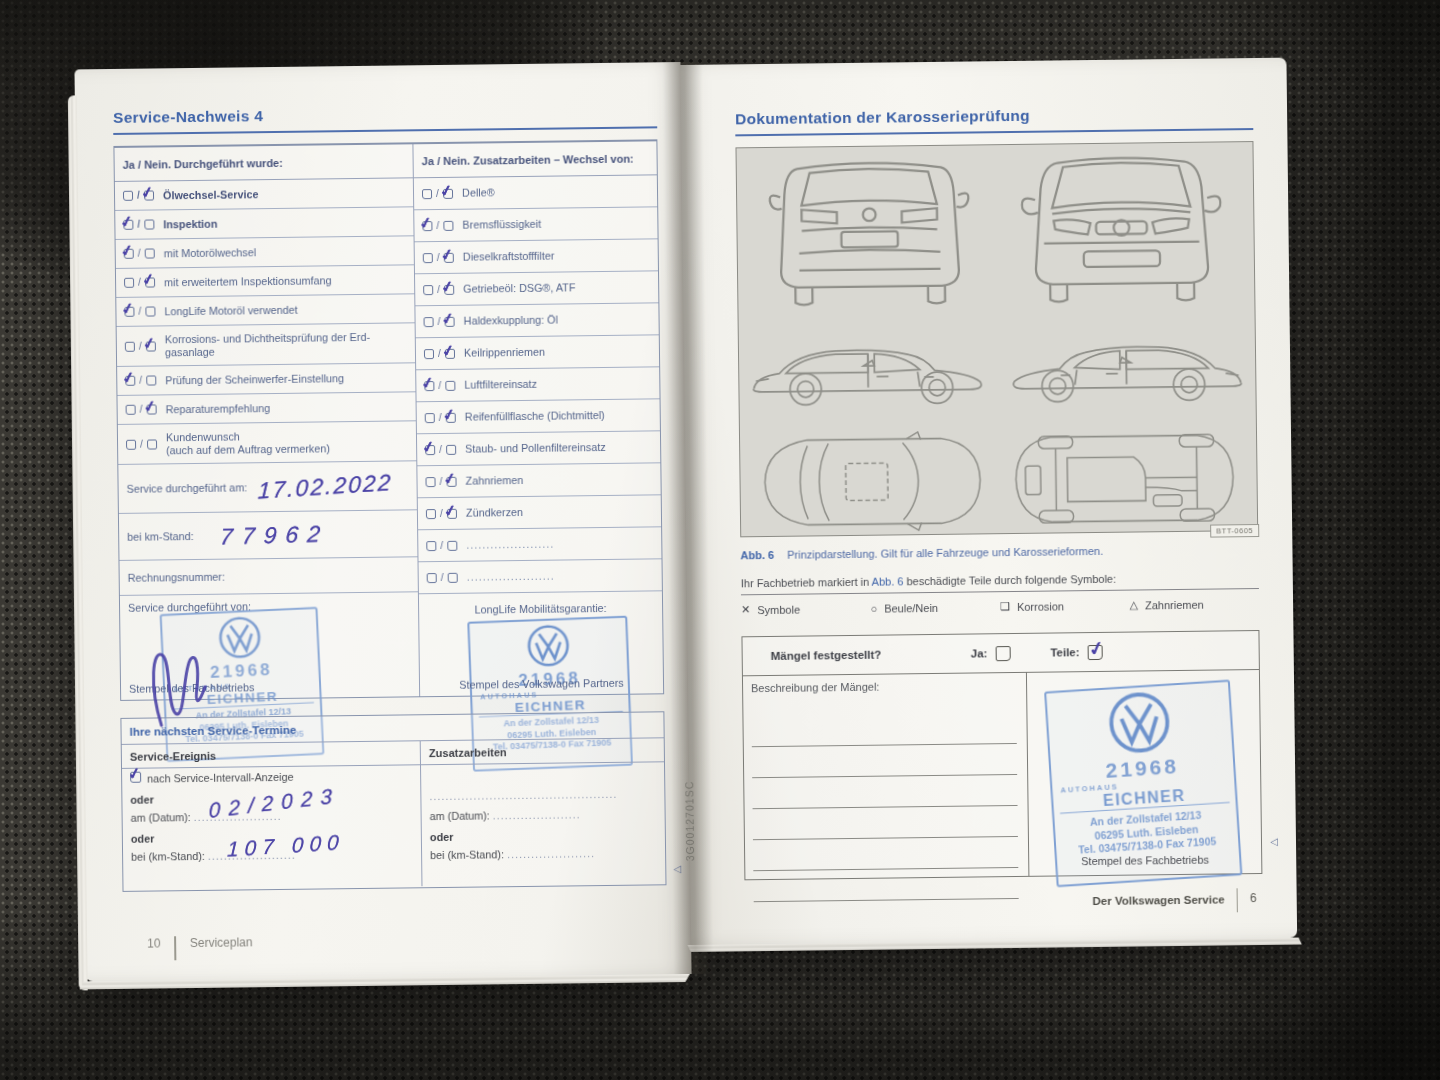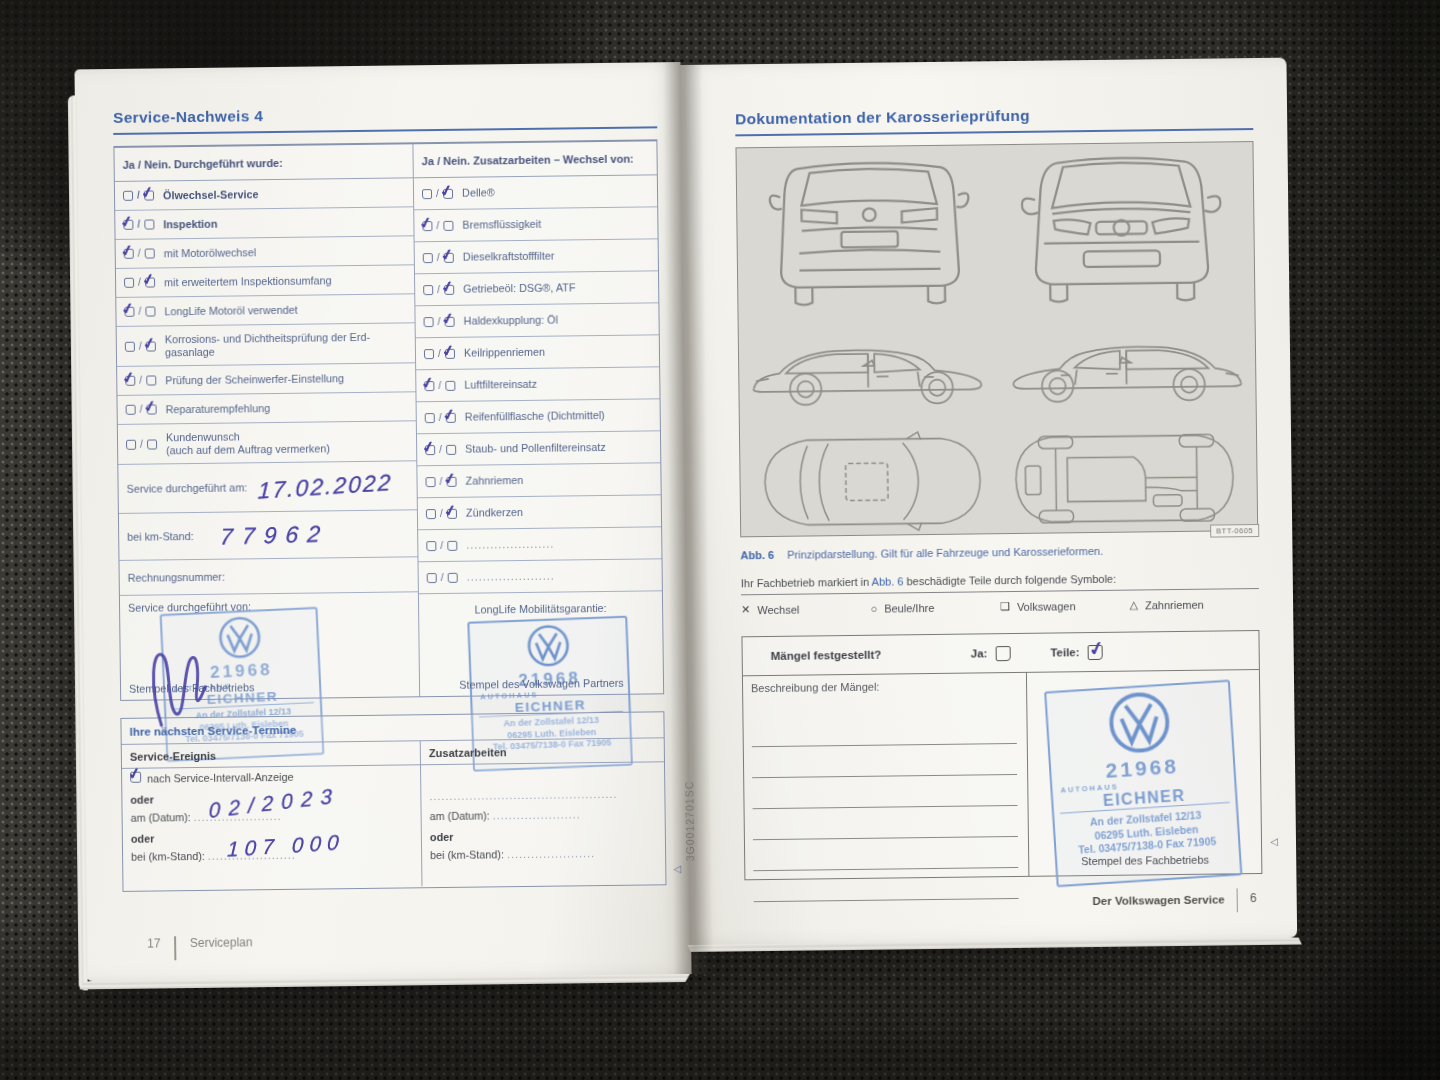--- a/index.html
+++ b/index.html
@@ -462,21 +462,21 @@
           <div class="nb-row">
             <span>bei (km-Stand):</span>
             <span class="nb-dots">......................</span>
           </div>
         </div>
       </div>
       <span class="marker" id="marker-left">◁</span>
     </div>
 
     <div class="footer" id="footer-left">
-      <span>17</span>
+      <span>10</span>
       <span class="sep"></span>
       <span>Serviceplan</span>
     </div>
   </div>
 
   <div class="page right">
     <div class="title">Dokumentation der Karosserieprüfung</div>
 
     <div class="figure" id="car-figure">
       <span class="ref-code">BTT-0605</span>
@@ -571,29 +571,29 @@
     </div>
 
     <div class="sym-intro">
       <span>Ihr Fachbetrieb markiert in</span>
       <span class="blue">Abb. 6</span>
       <span>beschädigte Teile durch folgende Symbole:</span>
     </div>
     <div class="sym-row" id="sym-row">
         <span class="sym-item">
           <span class="sym-glyph">✕</span>
-          <span>Wechsel</span>
+          <span>Symbole</span>
         </span>
         <span class="sym-item">
           <span class="sym-glyph">○</span>
-          <span>Beule/Ihre</span>
+          <span>Beule/Nein</span>
         </span>
         <span class="sym-item">
           <span class="sym-glyph">❑</span>
-          <span>Volkswagen</span>
+          <span>Korrosion</span>
         </span>
         <span class="sym-item">
           <span class="sym-glyph">△</span>
           <span>Zahnriemen</span>
         </span>
       </div>
 
     <div class="defects-box">
       <div class="d-hdr">
         <span class="d-q">Mängel festgestellt?</span>

